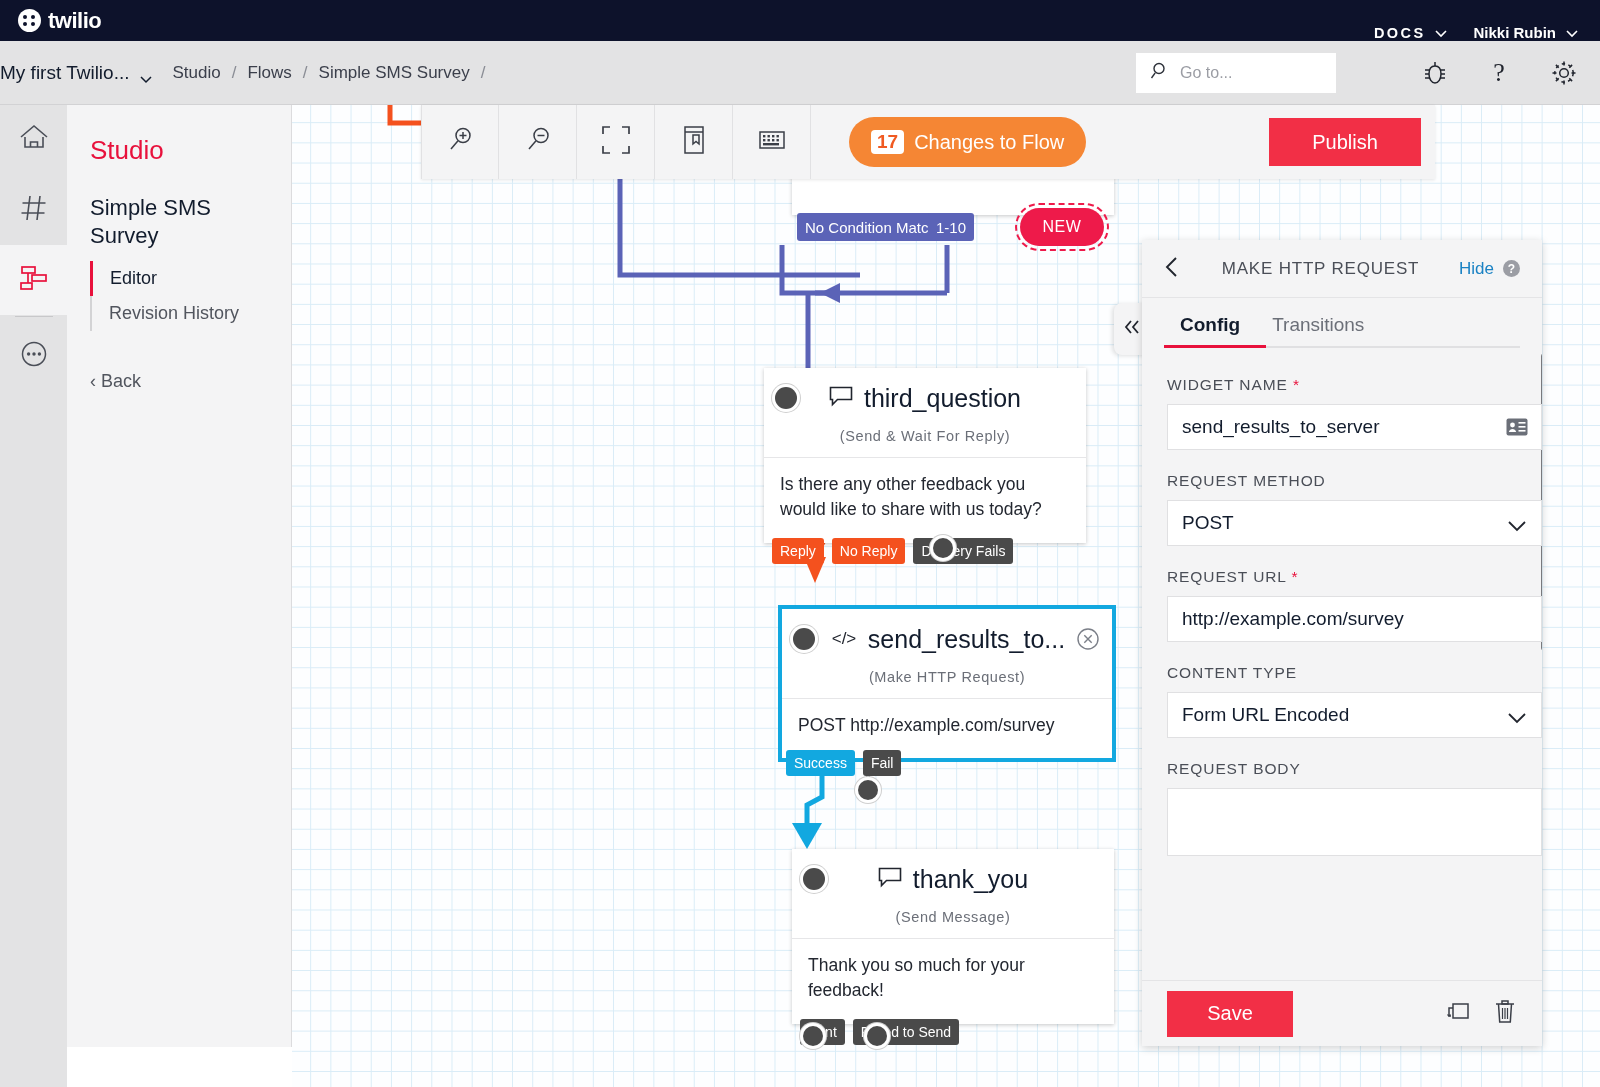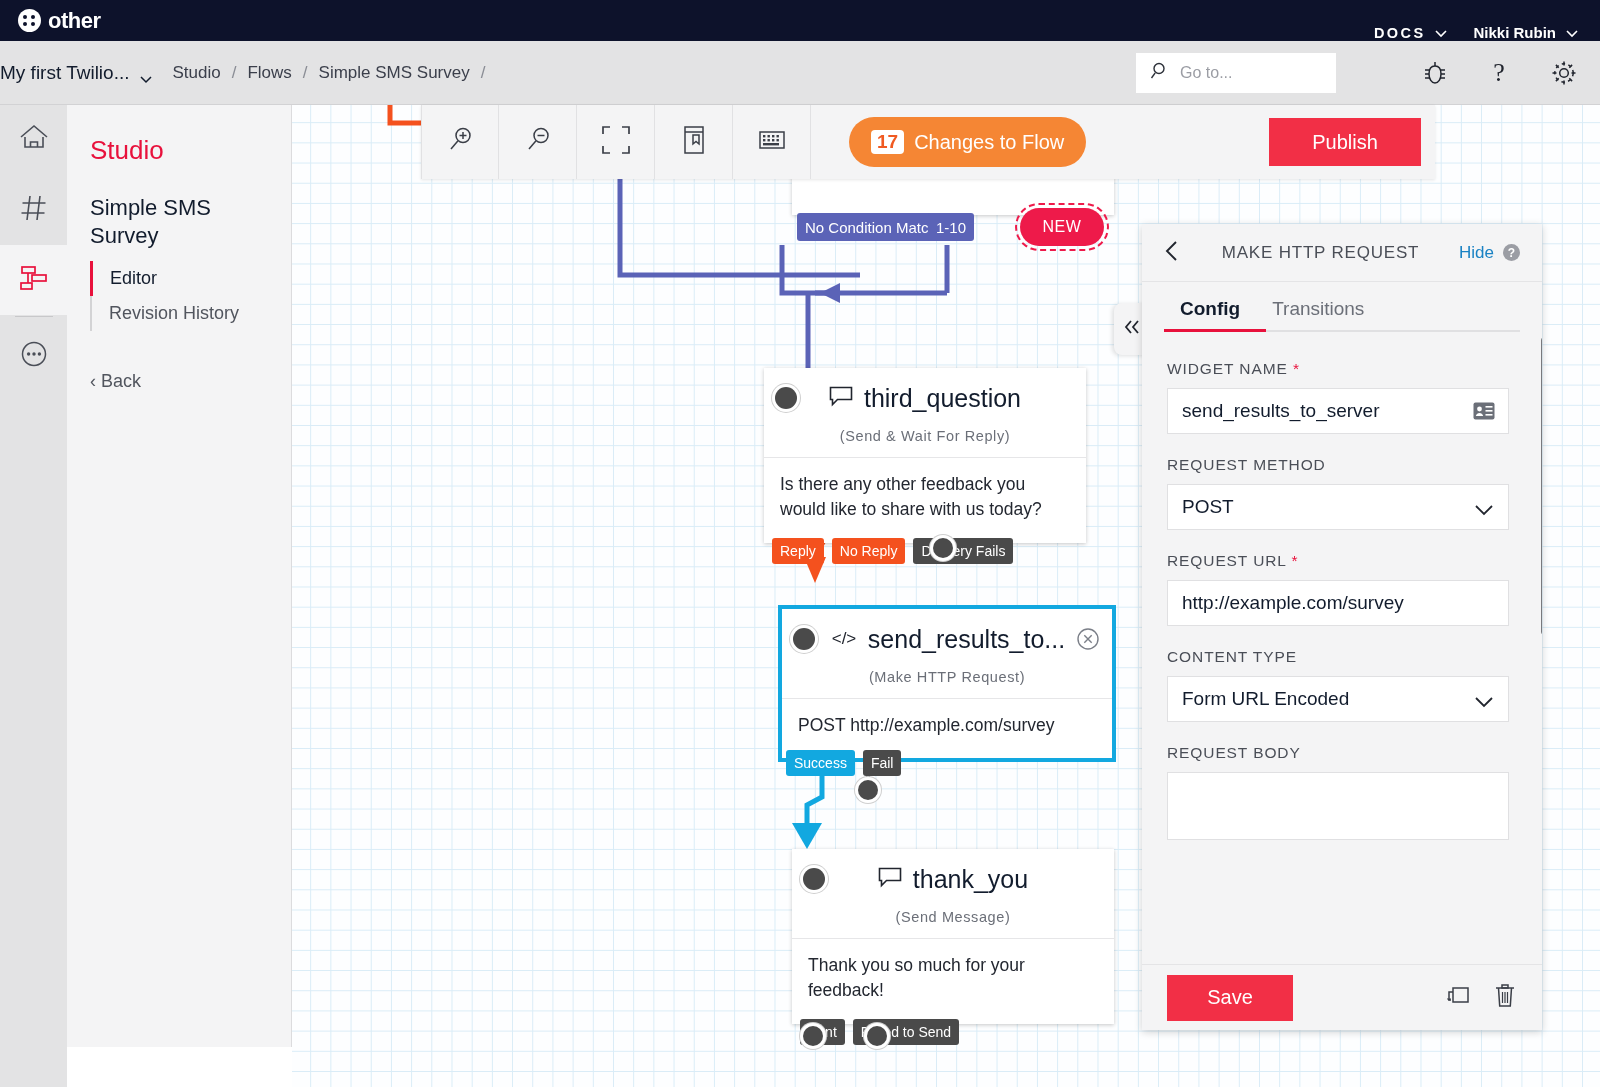--- a/index.html
+++ b/index.html
@@ -171,21 +171,21 @@
   }
   .changes .ctxt{ color:#fff; font-size:20px; }
   .publish{
     margin-left:auto; margin-right:14px; width:152px; height:48px;
     background:#f22f46; color:#fff; font-size:20px; border:none; cursor:pointer;
     font-family:inherit;
   }
 
   
   .panel{
-    position:absolute; left:1142px; top:224px; width:400px; height:806px;
+    position:absolute; left:1142px; top:240px; width:400px; height:806px;
     background:#f4f4f5; box-shadow:0 2px 8px rgba(0,0,0,.18); z-index:50;
     display:flex; flex-direction:column;
   }
   .panel-hd{
     height:58px; display:flex; align-items:center; padding:0 22px;
     border-bottom:1px solid #e4e4e6; position:relative;
   }
   .panel-back{ cursor:pointer; width:18px; }
   .panel-title{
     flex:1; text-align:center; font-size:17px; color:#4a4e57; letter-spacing:.8px;
@@ -208,21 +208,21 @@
     position:absolute; left:22px; bottom:0; width:102px; height:3px; background:#e8113c;
   }
   .panel-body{
     flex:1; overflow:hidden; padding:28px 25px 10px; position:relative;
   }
   .fld-label{
     font-size:15.5px; color:#4a4e57; letter-spacing:.9px; margin-bottom:10px;
   }
   .req{ color:#e8113c; }
   .fld{
-    width:342px; height:46px; background:#fff; border:1px solid #e0e0e2;
+    width:375px; height:46px; background:#fff; border:1px solid #e0e0e2;
     display:flex; align-items:center; padding:0 14px; margin-bottom:22px;
     font-size:19px; color:#121c2d; position:relative;
   }
   .fld .chev{ position:absolute; right:14px; top:15px; }
   .fld .cardicon{ position:absolute; right:13px; top:13px; }
   .fld.ta{ height:68px; align-items:flex-start; padding-top:10px; }
   .panel-scroll{
     position:absolute; right:-8px; top:4px; width:9px; height:300px;
     background:#78797d; border-radius:5px; cursor:pointer;
   }
@@ -248,21 +248,21 @@
 <body>
 
 <div class="topbar">
   <div class="brand">
     <span class="brand-mark">
       <i></i>
         <i></i>
         <i></i>
         <i></i>
     </span>
-    <span class="brand-word">other</span>
+    <span class="brand-word">twilio</span>
   </div>
   <div class="top-right">
     <div class="top-item docs">
       <span class="lbl">DOCS</span>
       <span class="caret">
         <svg width="12" height="12" viewBox="0 0 12 12">
             <path d="M1 4l5 5 5-5" stroke="#fff" stroke-width="1.6" fill="none"></path>
           </svg>
       </span>
     </div>

